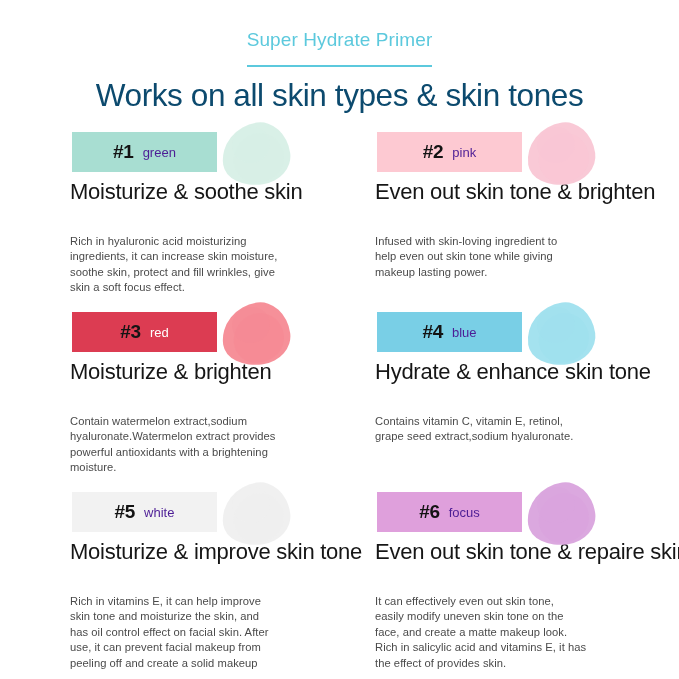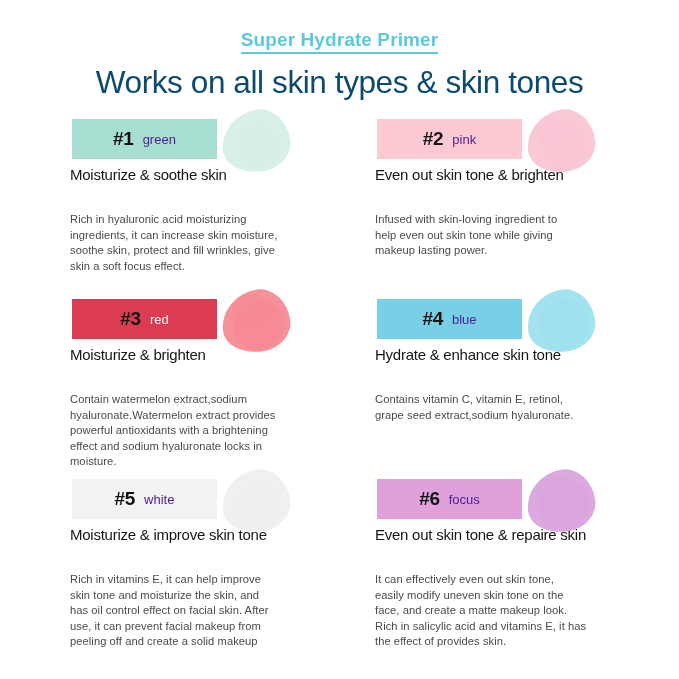--- a/index.html
+++ b/index.html
@@ -22,25 +22,25 @@
   }
 
   
   .header {
     padding-top: 29px;
     text-align: center;
   }
   .eyebrow {
     display: inline-block;
     font-size: 19px;
-    font-weight: 700;
+    font-weight: 400;
     letter-spacing: .1px;
     color: #5cc9dd;
     border-bottom: 2px solid #5cc9dd;
-    padding-bottom: 1px;
+    padding-bottom: 14px;
     line-height: 1.15;
   }
   .headline {
     margin-top: 11px;
     font-size: 31.5px;
     font-weight: 400;
     letter-spacing: -.4px;
     color: #0c4a6e;
     line-height: 1.1;
     white-space: nowrap;
@@ -117,21 +117,21 @@
   .swatch .blob.b3 {
     inset: 4px 20px 22px 10px;
     border-radius: 50%;
     opacity: .45;
     transform: rotate(-14deg);
   }
 
   
   .card-title {
     margin-top: 2px;
-    font-size: 15px;
+    font-size: 22px;
     font-weight: 400;
     letter-spacing: -.25px;
     color: #161616;
     line-height: 1.2;
     white-space: nowrap;
   }
   .card-body {
     margin-top: 28px;
     font-size: 11.2px;
     font-weight: 400;
@@ -205,21 +205,20 @@
           <div class="blob" style="background: rgb(245, 138, 148);"></div>
           <div class="blob b2" style="background: rgb(245, 138, 148);"></div>
           <div class="blob b3" style="background: rgb(245, 138, 148);"></div>
         </div>
       </div>
       <div class="card-title">Moisturize &amp; brighten</div>
       <div class="card-body">
           <span>Contain watermelon extract,sodium</span>
           <span>hyaluronate.Watermelon extract provides</span>
           <span>powerful antioxidants with a brightening</span>
-          <span>effect and sodium hyaluronate locks in</span>
           <span>moisture.</span>
         </div>
     </div>
 
     <div class="card">
       <div class="banner-row">
         <div class="banner" style="background: rgb(121, 207, 230);">
           <span class="num">#4</span>
           <span class="cname">blue</span>
         </div>

